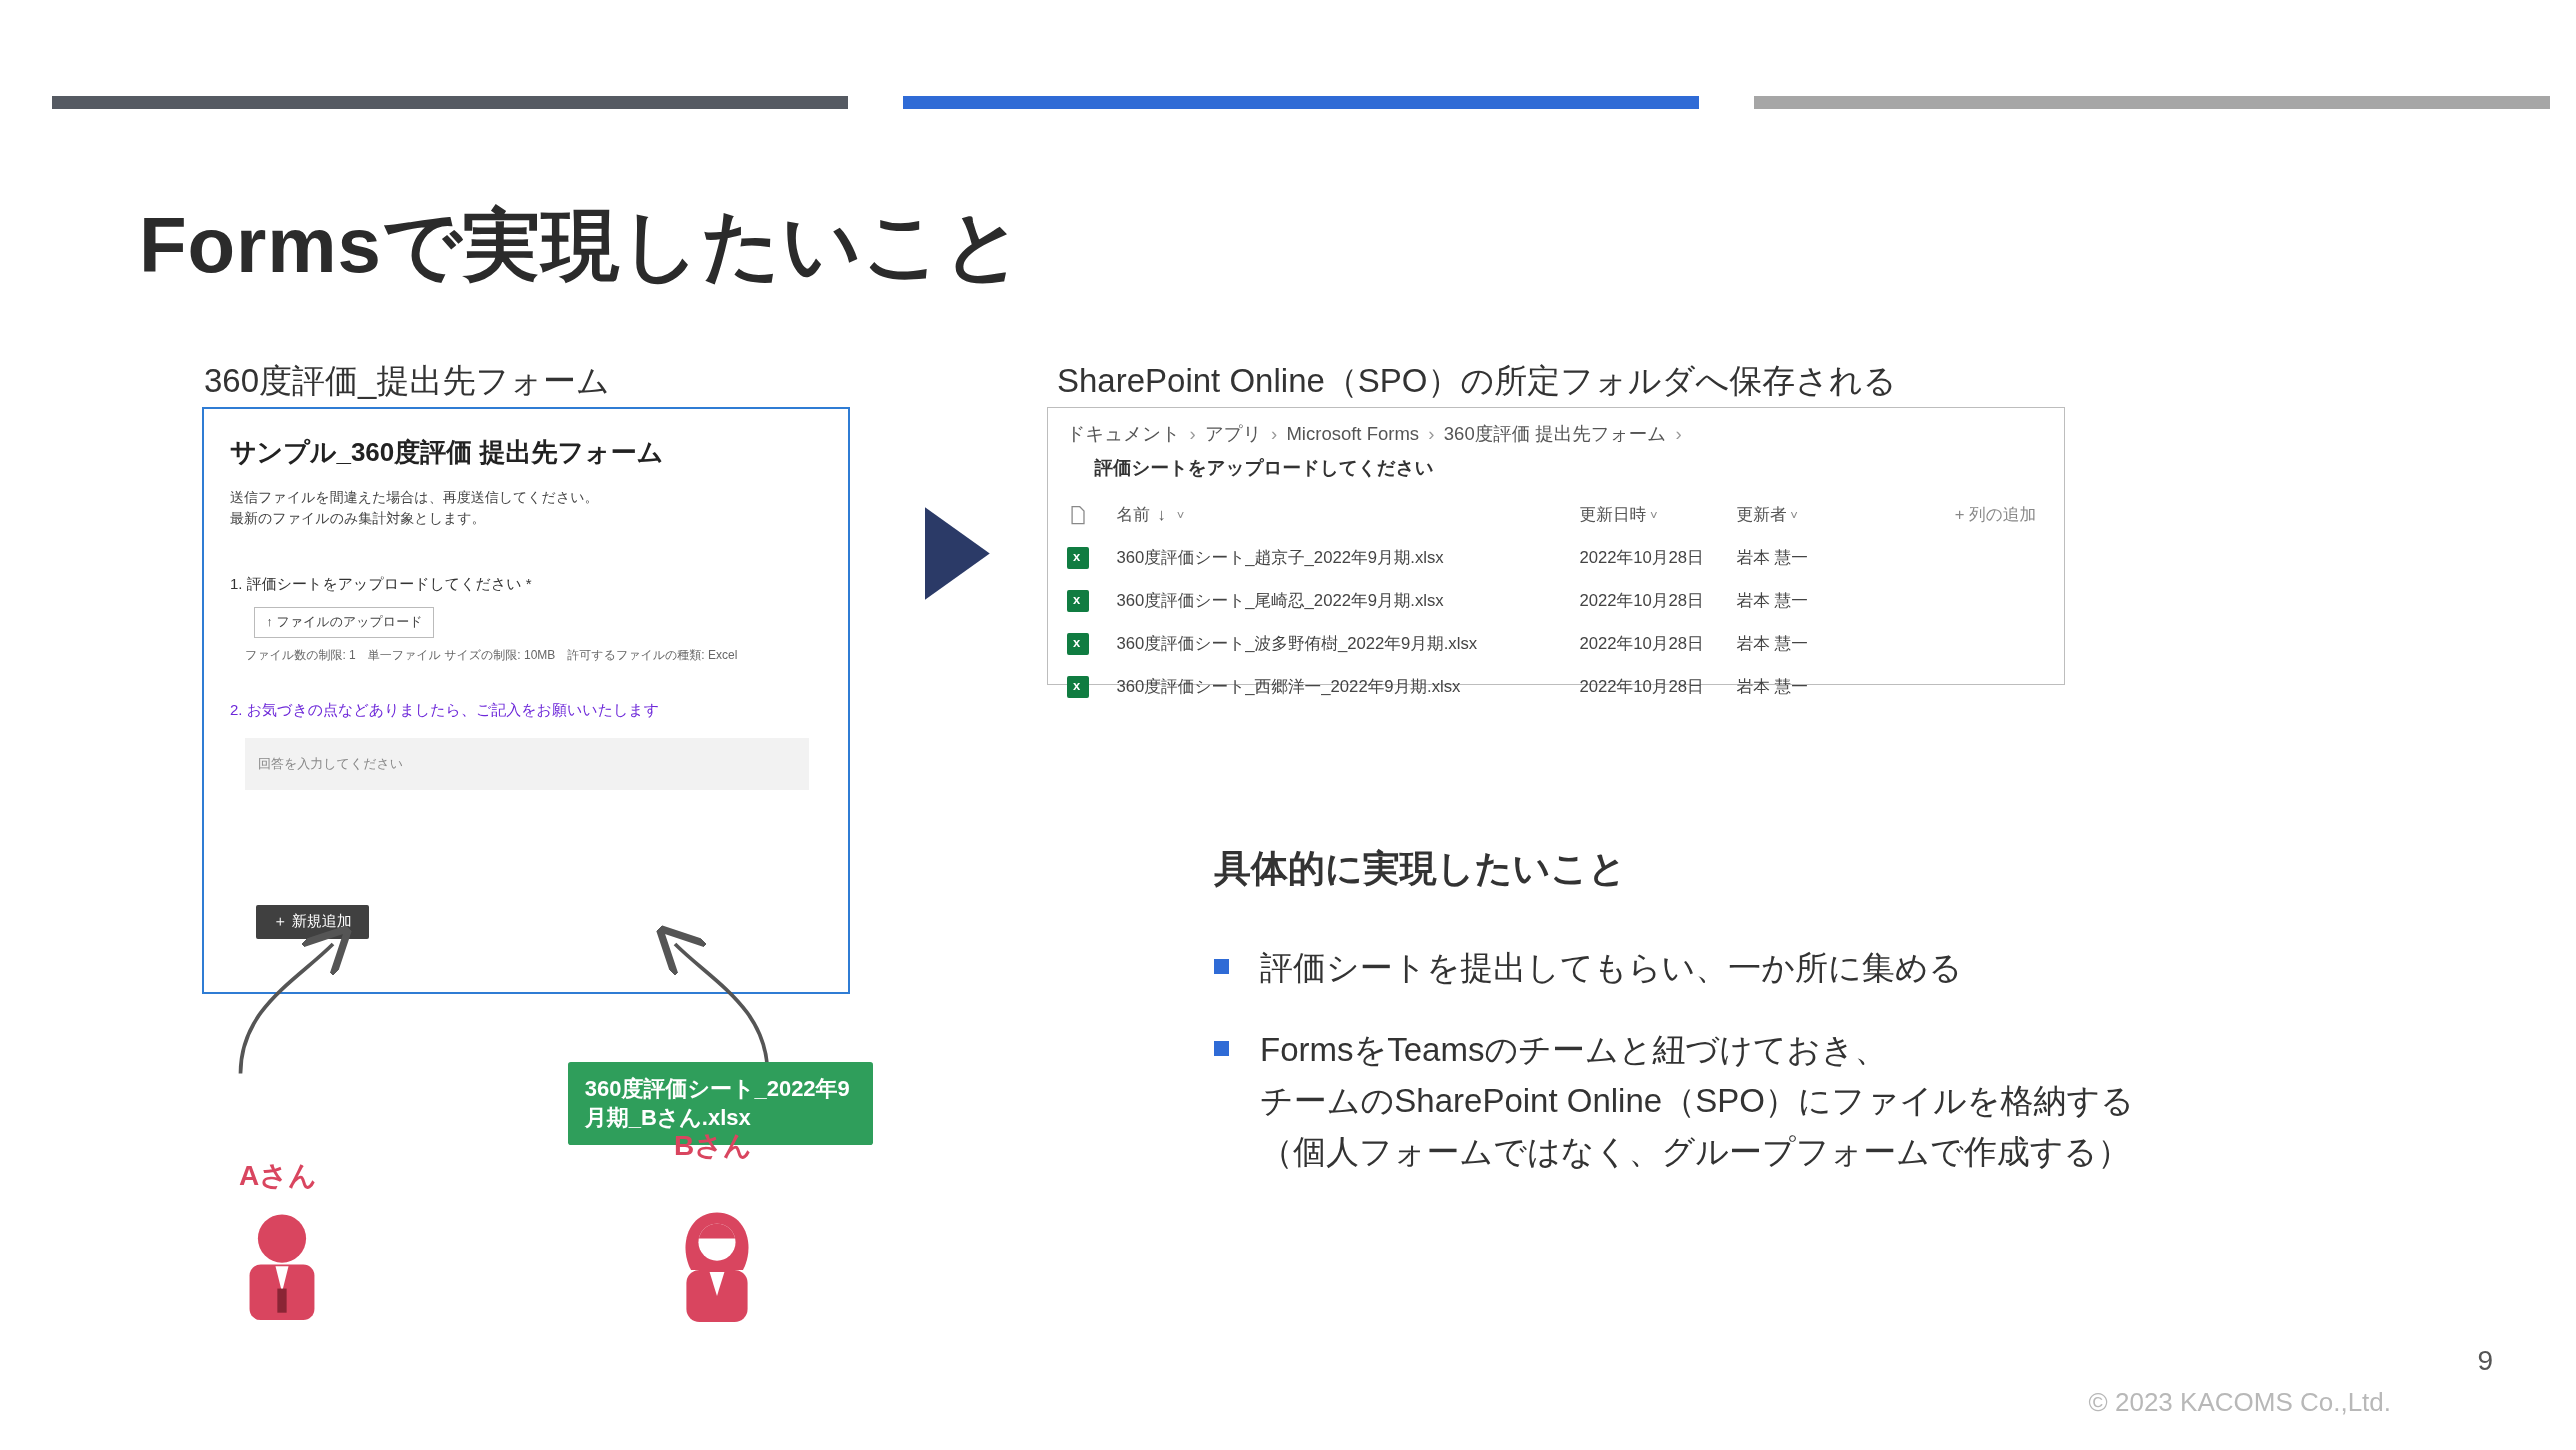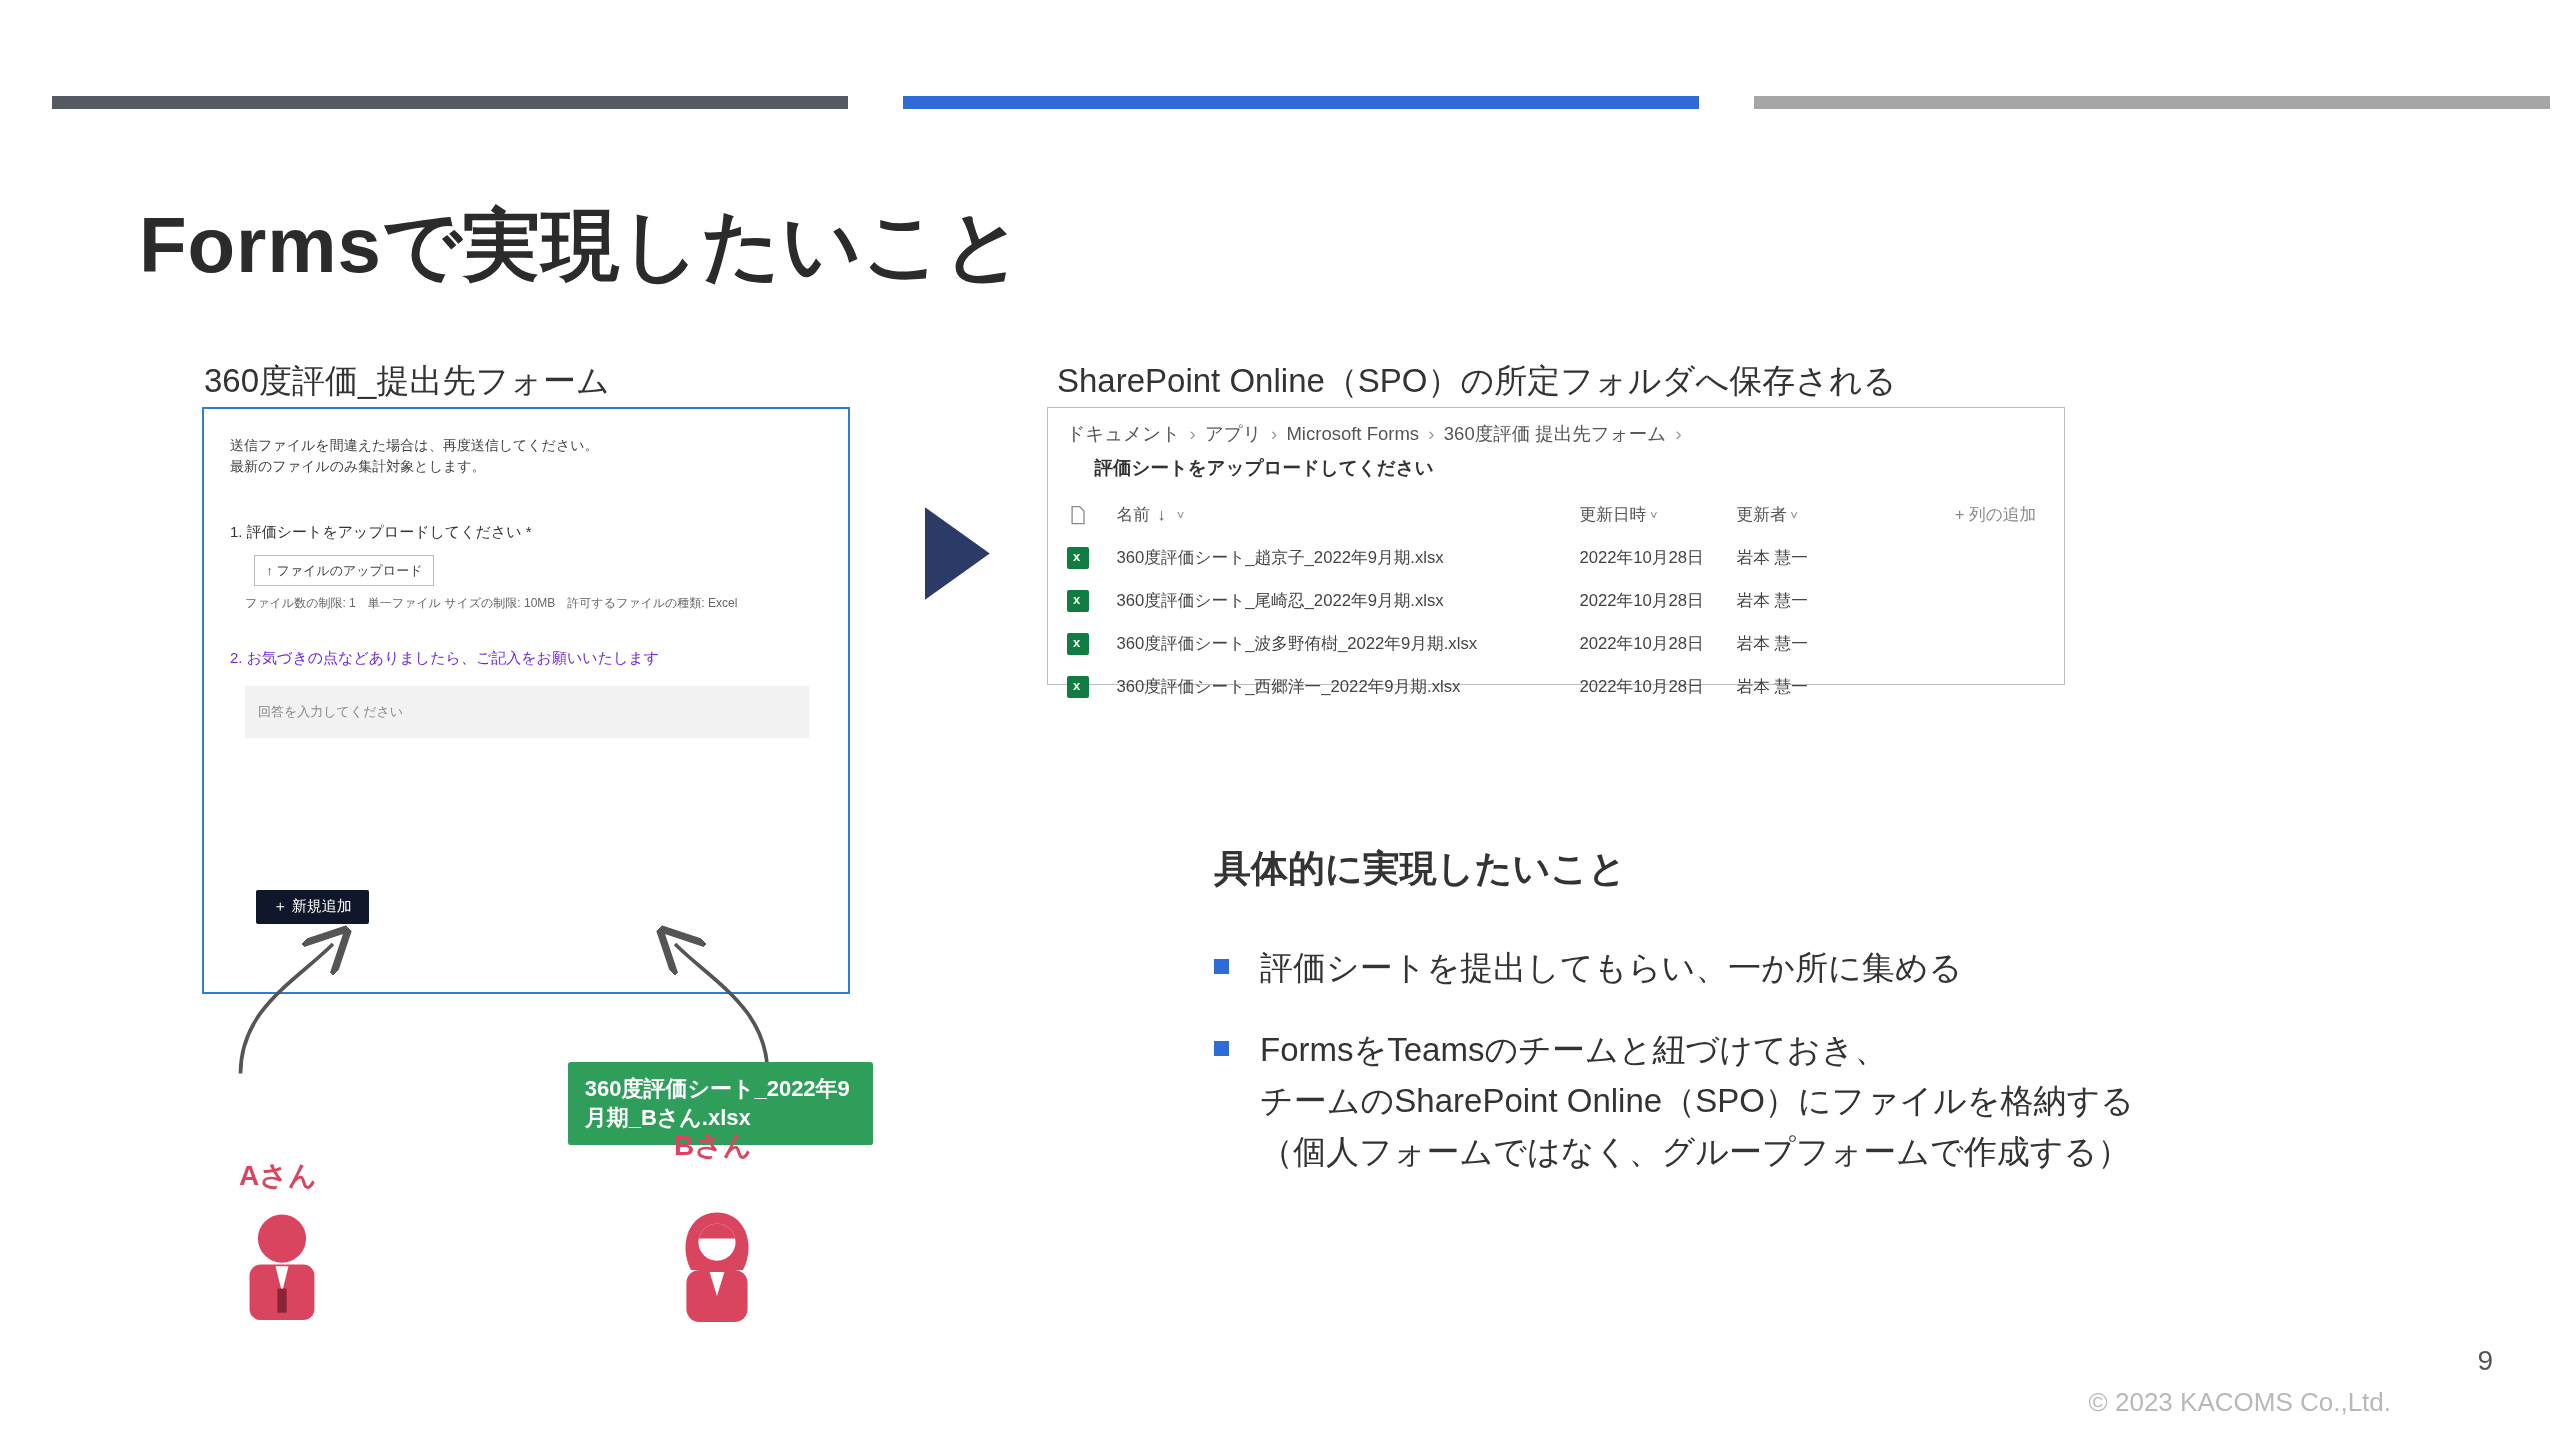--- a/index.html
+++ b/index.html
@@ -21,21 +21,21 @@
   
   .forms-box { position: absolute; left: 202px; top: 407px; width: 648px; height: 587px; border: 2.8px solid #2f7cd4; background: #fff; }
   .forms-inner { position: absolute; left: 26px; right: 26px; top: 26px; bottom: 18.5px; }
   .forms-title { font-size: 26px; font-weight: 700; margin-bottom: 16.7px; color: #222; }
   .forms-sub { font-size: 14px; color: #444; line-height: 1.5; margin-bottom: 46px; }
   .forms-q { font-size: 15px; color: #333; margin-bottom: 13px; }
   .forms-upload-btn { display: inline-block; border: 0.9px solid #bbb; padding: 5.6px 11px; font-size: 13px; color: #444; background: #fff; margin-left: 15px; margin-bottom: 9.3px;}
   .forms-hint { font-size: 12px; color: #666; margin-left: 15px; margin-bottom: 37px; }
   .forms-q2 { font-size: 15px; color: #6d28d9; margin-bottom: 18px; }
   .forms-input { width: 564px; height: 52px; background: #f2f2f2; border: none; margin-left: 15px; font-size: 13px; color: #888; padding: 0 13px; display: flex; align-items: center; }
-  .forms-add { position: absolute; left: 26px; bottom: 50px; background: #0f172a; color: #fff; font-size: 15px; padding: 7.4px 16.7px; border-radius: 1.9px; }
+  .forms-add { position: absolute; left: 26px; bottom: 35px; background: #404040; color: #fff; font-size: 15px; padding: 7.4px 16.7px; border-radius: 1.9px; }
   .indent{ padding-left:9.3px;}
 
   
   .big-arrow { position: absolute; left: 925px; top: 507px; }
   .big-arrow svg { width: 74px; height: 93px; }
 
   
   .spo-box { position: absolute; left: 1047px; top: 407px; width: 1018px; height: 278px; border: 1.9px solid #bdbdbd; background: #fff; }
   .spo-crumbs { display: flex; align-items: center; gap: 9.3px; font-size: 18.5px; color: #555; padding: 13px 18.5px; flex-wrap: wrap;}
   .spo-crumbs .sep { color: #999; }
@@ -84,20 +84,21 @@
   <div class="stripe stripe-2"></div>
   <div class="stripe stripe-3"></div>
 
   <h1 class="title">Formsで実現したいこと</h1>
 
   <div class="left-caption">360度評価_提出先フォーム</div>
   <div class="right-caption">SharePoint Online（SPO）の所定フォルダへ保存される</div>
 
   <div class="forms-box">
     <div class="forms-inner">
+      <div class="forms-title">サンプル_360度評価 提出先フォーム</div>
       <div class="forms-sub">
         <span>送信ファイルを間違えた場合は、再度送信してください。</span><br>
         <span>最新のファイルのみ集計対象とします。</span>
       </div>
       <div class="forms-q">1. 評価シートをアップロードしてください *</div>
       <div class="indent">
         <span class="forms-upload-btn">↑ ファイルのアップロード</span>
       </div>
       <div class="forms-hint">ファイル数の制限: 1　単一ファイル サイズの制限: 10MB　許可するファイルの種類: Excel</div>
       <div class="forms-q2">2. お気づきの点などありましたら、ご記入をお願いいたします</div>

